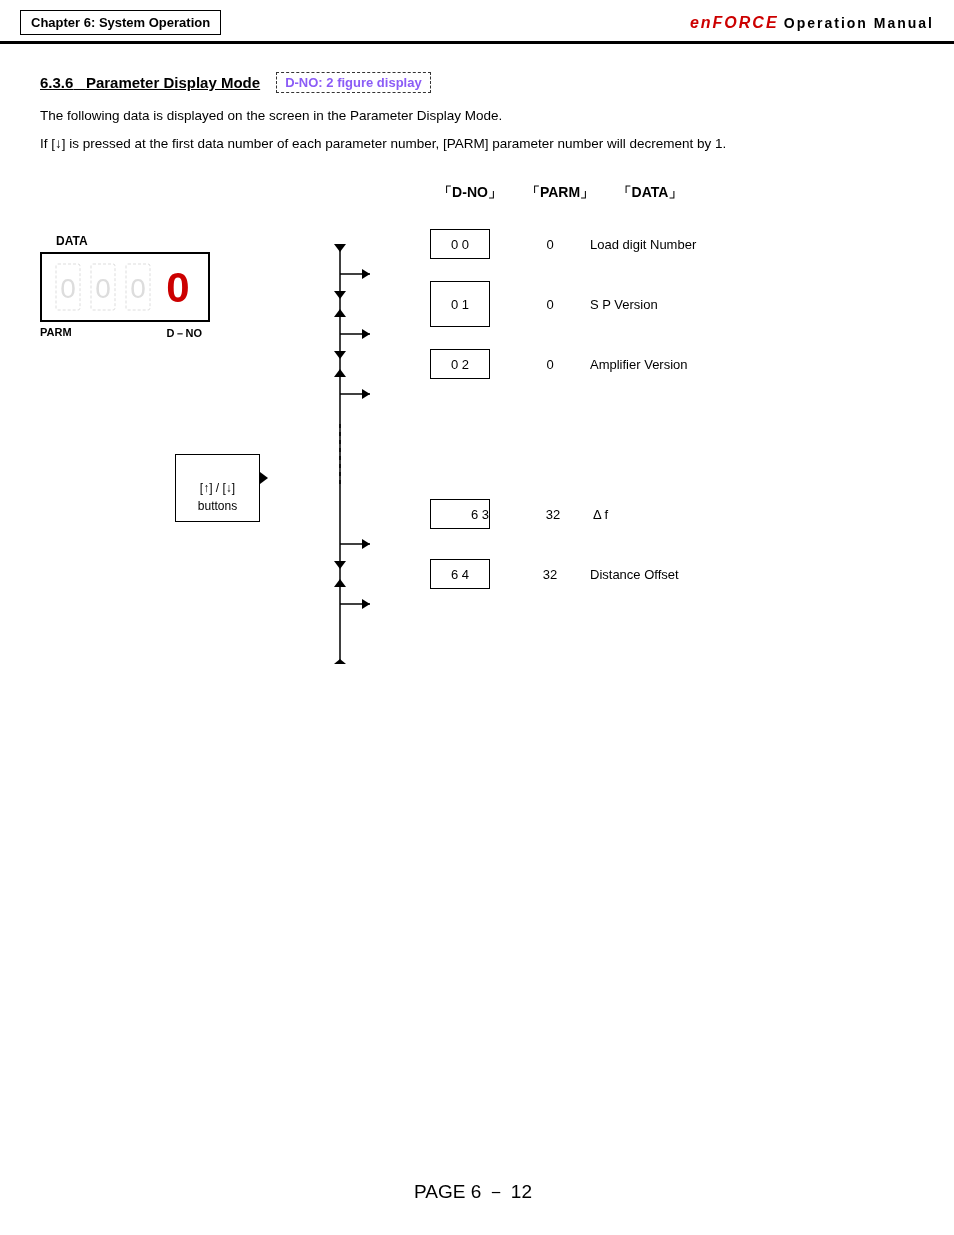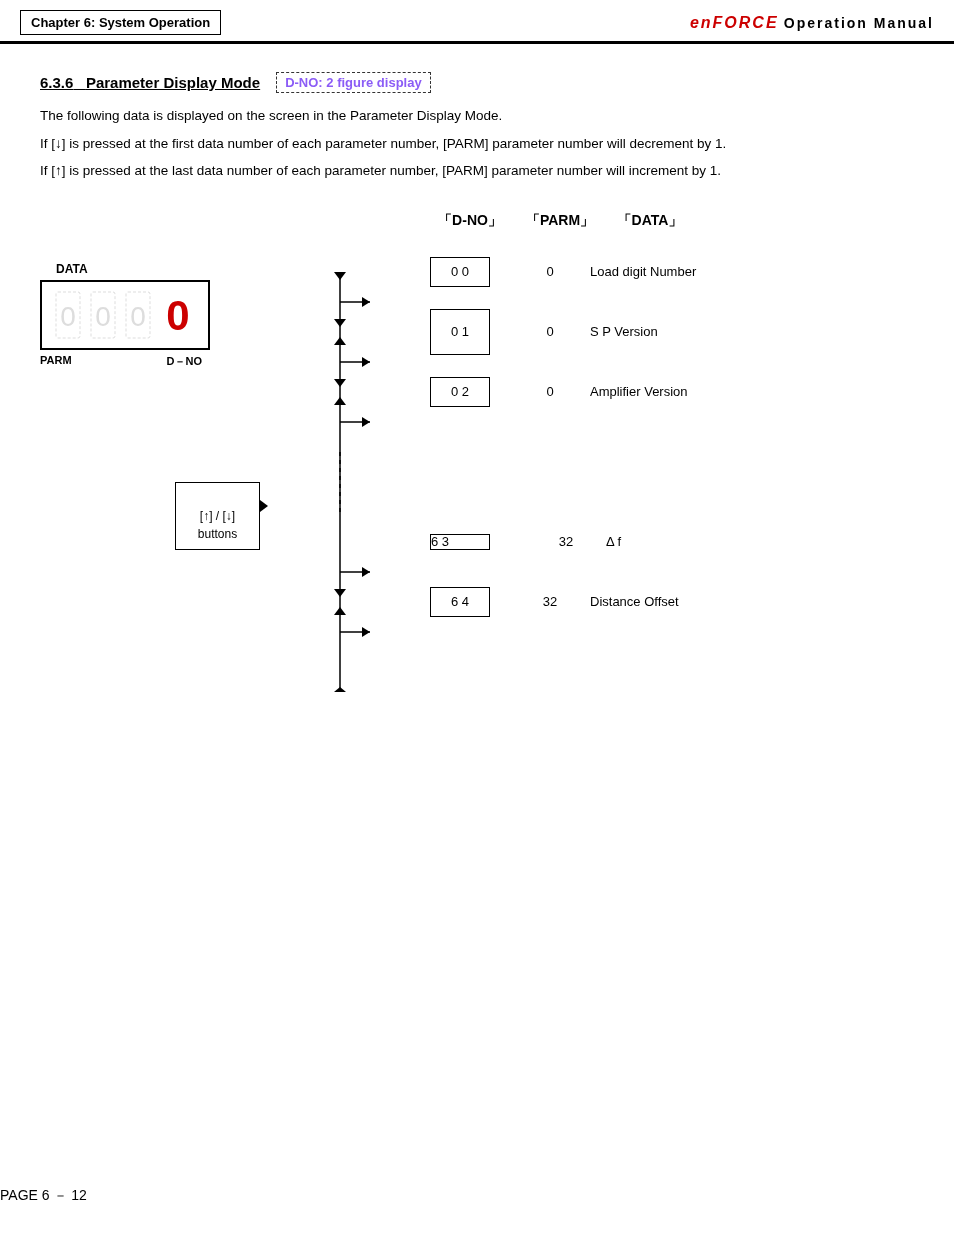--- a/index.html
+++ b/index.html
@@ -188,22 +188,22 @@
       background: #fff;
       white-space: nowrap;
     }
 
     
     .page-footer {
       position: absolute;
       bottom: 30px;
       left: 0;
       right: 8px;
-      text-align: left;
-      font-size: 14px;
+      text-align: center;
+      font-size: 19px;
     }
   </style>
 </head>
 <body>
 
 <div class="header">
   <div class="header-chapter">Chapter 6: System Operation</div>
   <div class="header-brand">
     <span class="enforce-text">enFORCE</span>
     <span class="header-manual">Operation  Manual</span>
@@ -216,21 +216,20 @@
     <div class="section-title">
       <span>6.3.6</span>&nbsp;&nbsp;&nbsp;<span>Parameter Display Mode</span>
     </div>
     <div class="dno-badge">
       <span>D-NO</span><span>: 2 figure display</span>
     </div>
   </div>
 
   <p class="body-text">The following data is displayed on the screen in the Parameter Display Mode.</p>
   <p class="body-text">If [↓] is pressed at the first data number of each parameter number, [PARM] parameter number will decrement by 1.</p>
-  <p class="body-text">If [↑] is pressed at the last data number of each parameter number, [PARM] parameter number will increment by 1.</p>
 
   <div class="full-diagram">
 
     <div class="left-display">
       <div style="margin-top: 60px;">
         <div class="display-label-top">DATA</div>
         <div class="display-box">
 
           <svg width="28" height="50" viewBox="0 0 28 50">
             <rect x="2" y="2" width="24" height="46" rx="2" fill="none" stroke="#ddd" stroke-dasharray="3,2"></rect>
@@ -333,21 +332,21 @@
         <div class="row-dno-box" style="width:60px; height:30px; border:1.5px solid #000; display:flex; align-items:center; justify-content:center; font-size:13px; margin-right:20px;">
           <span>0  2</span>
         </div>
         <div class="row-parm" style="width:80px; text-align:center; font-size:13px;">0</div>
         <div class="row-desc" style="font-size:13px; flex:1;">Amplifier Version</div>
       </div>
 
       <div style="height: 90px;"></div>
 
       <div class="row-item" style="display:flex; align-items:center; height:60px; margin-bottom:0;">
-        <div class="row-dno-box" style="width:60px; height:16px; border:1.5px solid #000; display:flex; align-items:center; justify-content:flex-start; font-size:13px; margin-right:36px;">
+        <div class="row-dno-box" style="width:60px; height:30px; border:1.5px solid #000; display:flex; align-items:center; justify-content:flex-end; font-size:13px; margin-right:23px;">
           <span>6  3</span>
         </div>
         <div class="row-parm" style="width:80px; text-align:center; font-size:13px;">32</div>
         <div class="row-desc" style="font-size:13px; flex:1;">Δ f</div>
       </div>
 
       <div class="row-item" style="display:flex; align-items:center; height:60px; margin-bottom:0;">
         <div class="row-dno-box" style="width:60px; height:30px; border:1.5px solid #000; display:flex; align-items:center; justify-content:center; font-size:13px; margin-right:20px;">
           <span>6  4</span>
         </div>

